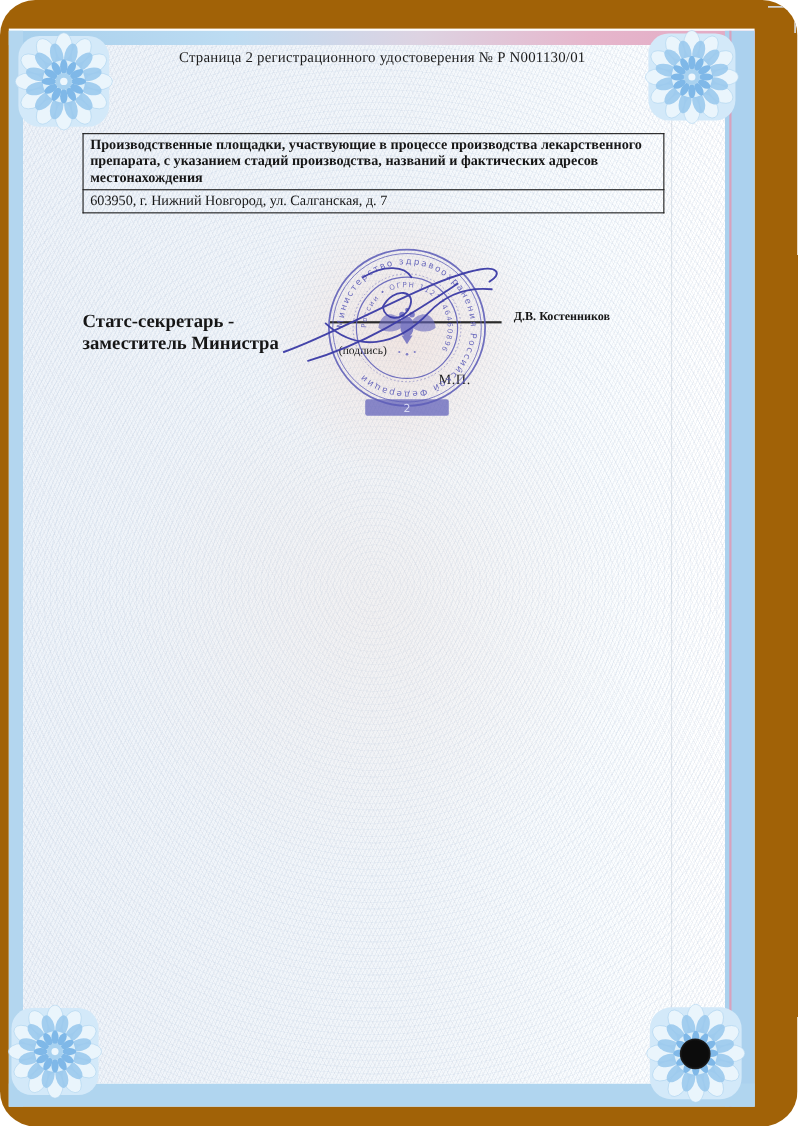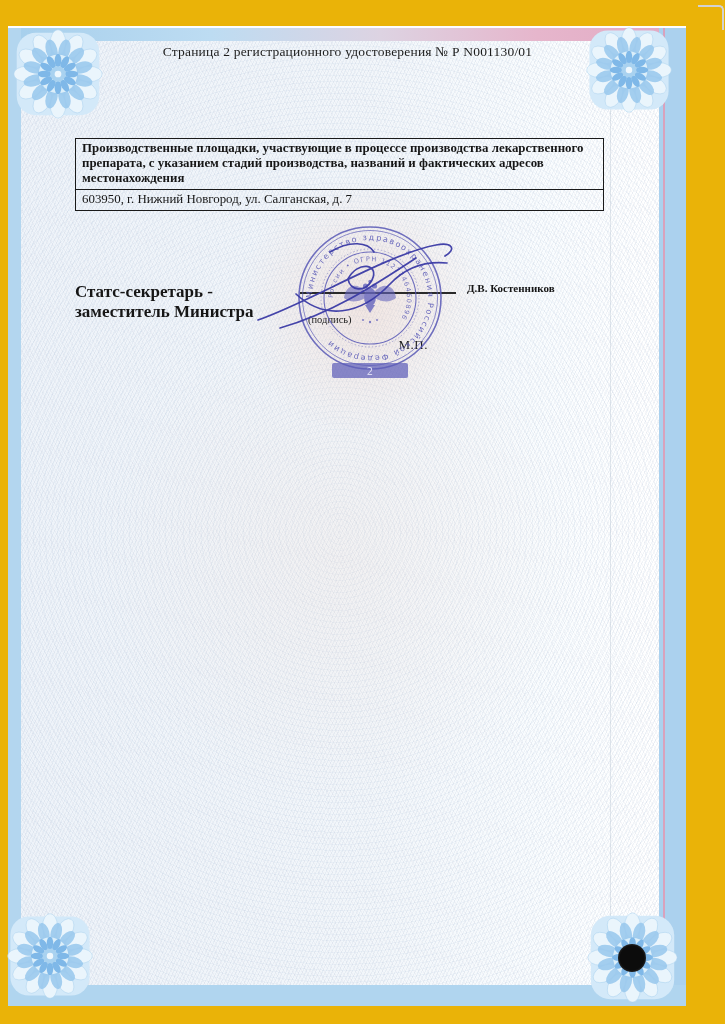--- a/index.html
+++ b/index.html
@@ -1,18 +1,18 @@
 <!DOCTYPE html>
 <html><head>
 <meta charset="utf-8">
 <style>
   html,body{margin:0;padding:0;background:#ffffff;}
   #screen{
-    position:relative;width:725px;height:1024px;overflow:hidden;background:#eab308;
-    font-family:"Liberation Serif","DejaVu Serif",serif;color:#161616;
+    position:relative;width:725px;height:1024px;overflow:hidden;background:#a16207;
+    font-family:"Liberation Serif","DejaVu Serif",serif;color:#161616;border-radius:32px;
   }
   
   #doc{position:absolute;left:8px;top:26px;width:678px;height:980px;background:#fdfeff;}
   .strip{position:absolute;}
   .strip-top{left:0;top:2px;right:0;height:13px;
     background:linear-gradient(90deg,#a6cfec 0%,#bddcf2 30%,#ddd3e2 55%,#e6b6cc 78%,#e2a9c3 100%);}
   .strip-left{left:0;top:2px;bottom:0;width:13px;background:#b3d6ef;}
   .strip-right{right:0;top:2px;bottom:0;width:27px;background:#abd1ee;}
   .strip-right .pinline{position:absolute;left:4px;top:0;bottom:0;width:2px;background:#d8a2bd;}
   .strip-bottom{left:0;bottom:0;right:0;height:21px;background:#b0d5ef;}
@@ -31,21 +31,21 @@
   .rosette{position:absolute;}
   
   .scan-corner{position:absolute;left:698px;top:5px;width:24px;height:23px;
     border-top:2px solid #d2d2d2;border-right:2px solid #d2d2d2;border-top-right-radius:5px;}
   
   .punch-hole{position:absolute;left:618px;top:944px;width:28px;height:28px;border-radius:50%;
     background:radial-gradient(circle,#0c0c0c 60%,#2a2a2a 75%,rgba(40,40,40,0) 78%);}
   
   .header-line{position:absolute;left:0;right:30px;top:44px;text-align:center;
     font-size:13.5px;letter-spacing:0.2px;color:#1c1c1c;}
-  table.main{position:absolute;left:75px;top:138px;width:529px;border-collapse:collapse;}
+  table.main{position:absolute;left:75px;top:121px;width:529px;border-collapse:collapse;}
   table.main td{border:1.5px solid #1a1a1a;padding:2px 6px 3px 6px;vertical-align:top;
     font-size:12.9px;line-height:1.17;}
   td.th-cell{font-weight:bold;}
   td.producer-label{font-style:italic;width:296px;}
   td.producer-value{width:215px;}
   .sig-title{position:absolute;left:75px;top:282px;width:215px;font-weight:bold;
     font-size:17px;line-height:1.2;}
   .sig-name{position:absolute;left:467px;top:282px;font-weight:bold;font-size:11px;}
   .sig-line{position:absolute;left:300px;top:292px;width:156px;height:1.5px;background:#2a2a2a;}
   .sig-caption{position:absolute;left:308px;top:314px;width:120px;text-align:left;

